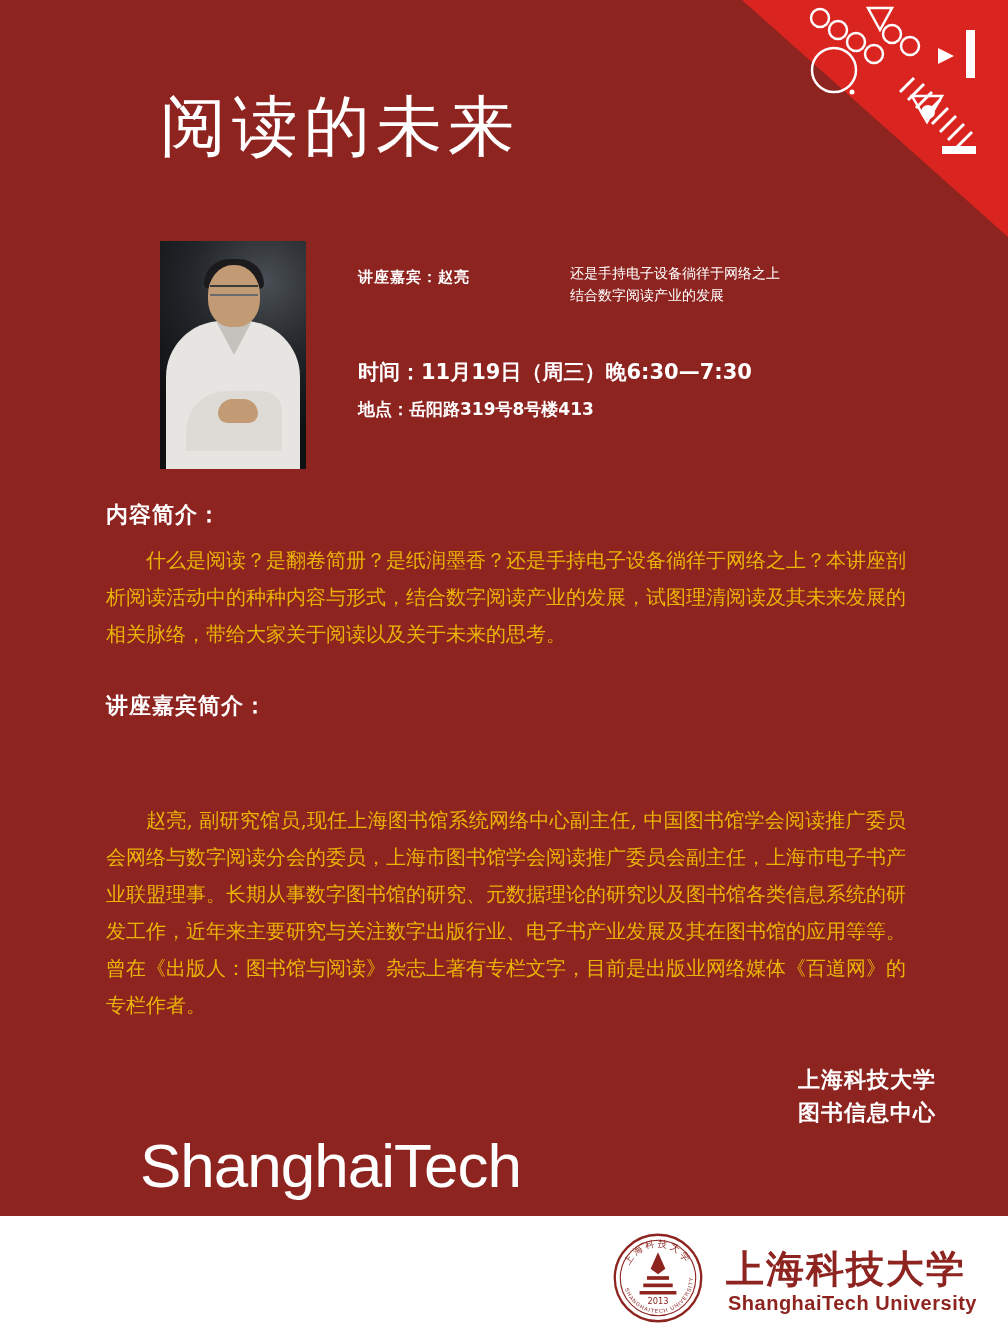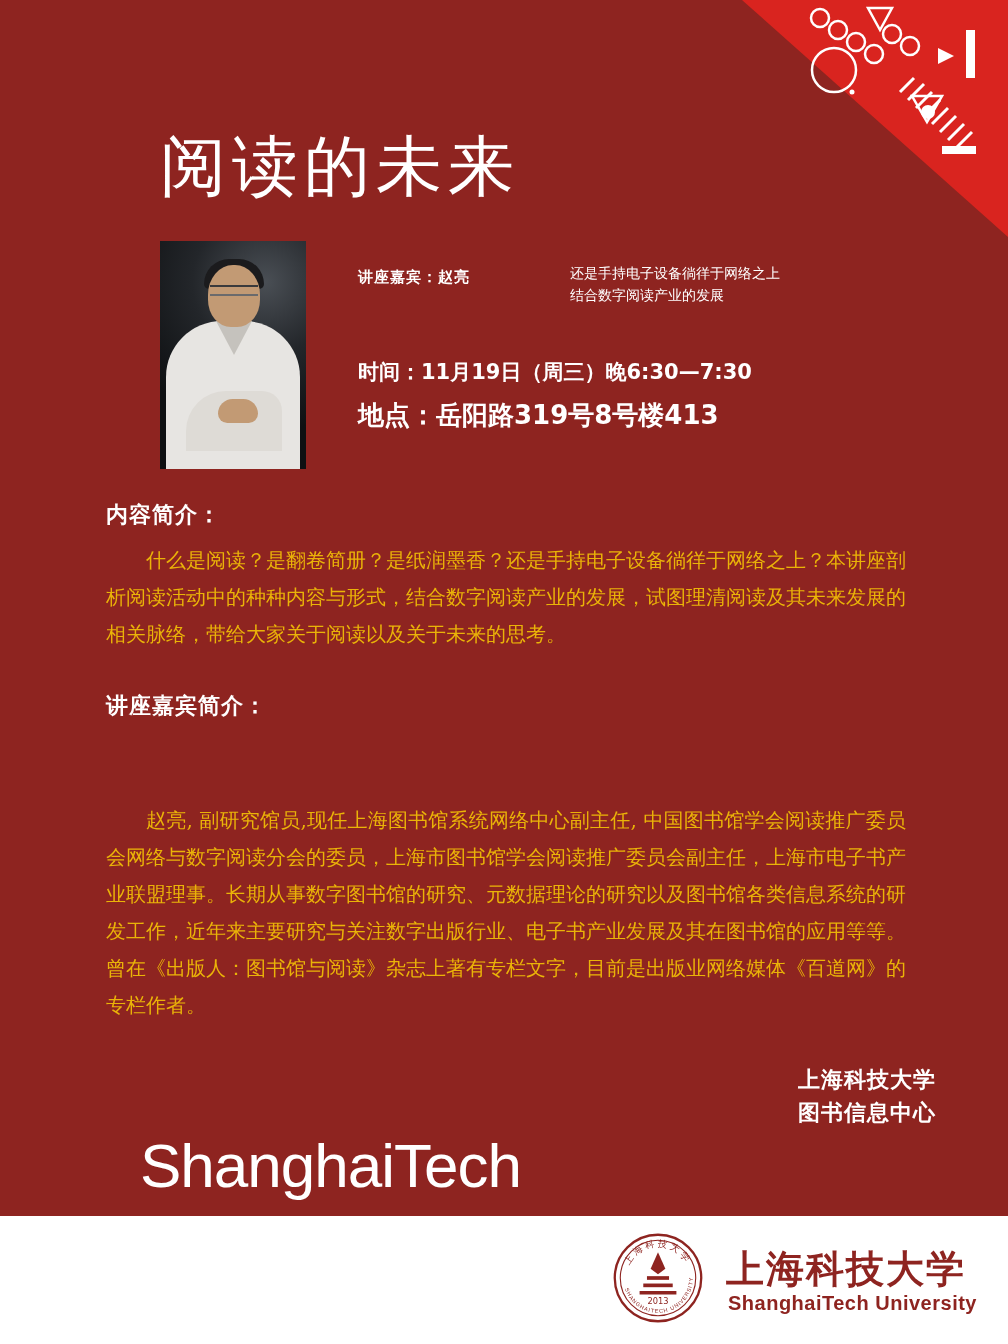--- a/index.html
+++ b/index.html
@@ -33,21 +33,20 @@
   
   .title {
     position: absolute;
     left: 160px;
     top: 82px;
     font-size: 66px;
     letter-spacing: 6px;
     color: #ffffff;
     font-weight: 400;
     font-family: "DejaVu Sans", sans-serif;
-    margin-top: 40px;
   }
 
   
   .portrait {
     position: absolute;
     left: 160px;
     top: 241px;
     width: 146px;
     height: 228px;
     background: #0c0c0e;
@@ -124,21 +123,21 @@
   }
   .meta-time {
     position: absolute;
     left: 358px; top: 358px;
     font-size: 21px; font-weight: bold; color: #ffffff;
     font-family: "DejaVu Sans", sans-serif;
   }
   .meta-place {
     position: absolute;
     left: 358px; top: 398px;
-    font-size: 26px; font-weight: bold; color: #ffffff;
+    font-size: 17px; font-weight: bold; color: #ffffff;
     font-family: "DejaVu Sans", sans-serif;
   }
 
   
   .section-heading {
     position: absolute;
     left: 106px;
     font-size: 22px; font-weight: bold; color: #ffffff;
     font-family: "DejaVu Sans", serif;
     letter-spacing: 1px;

